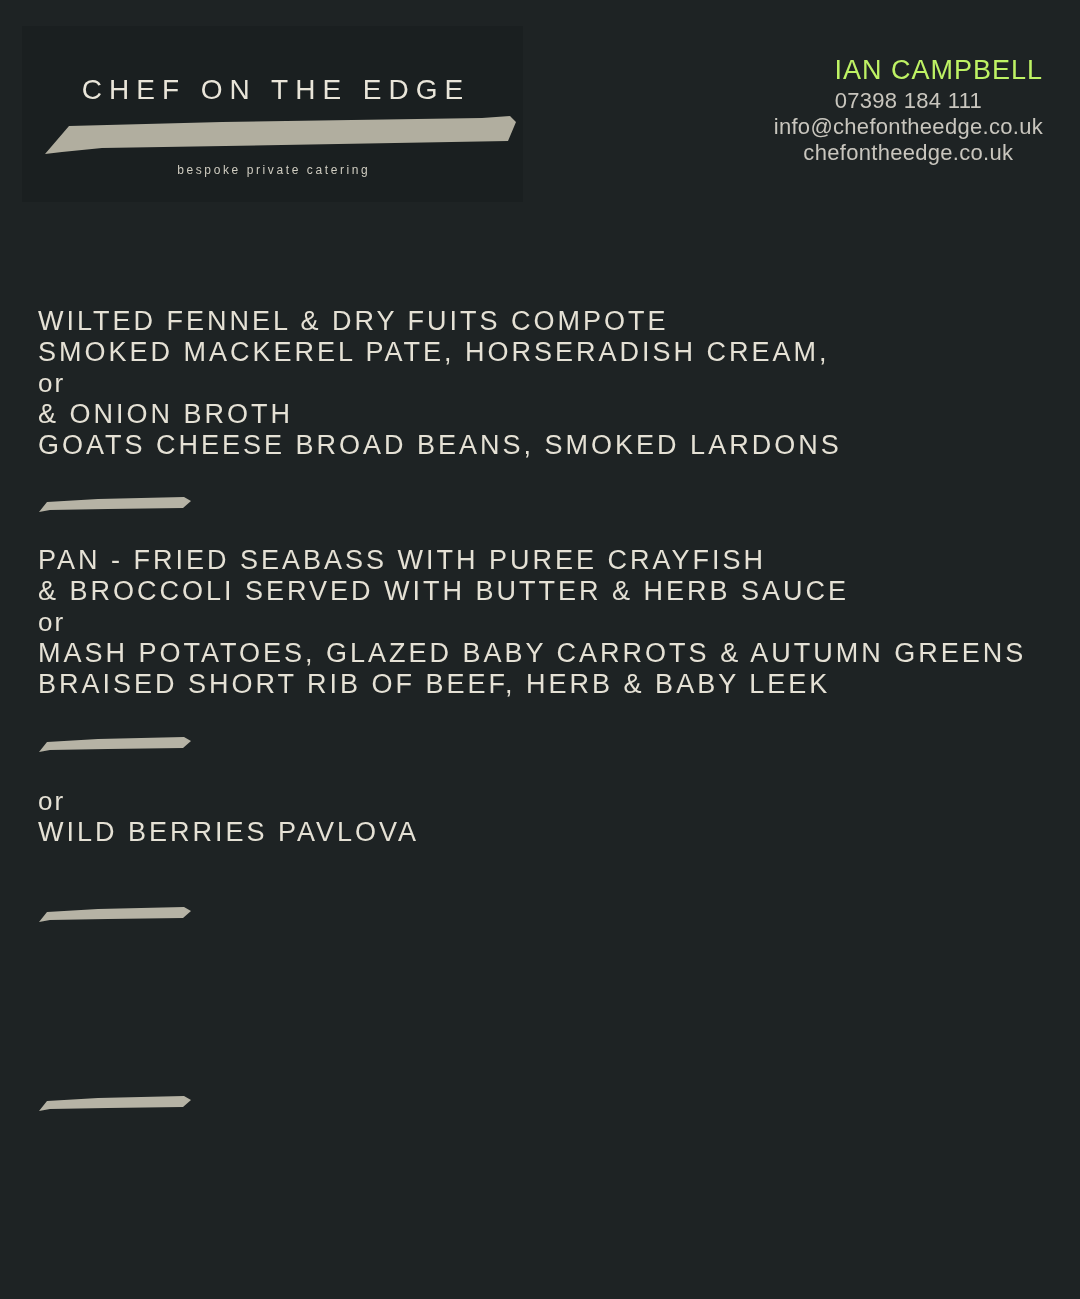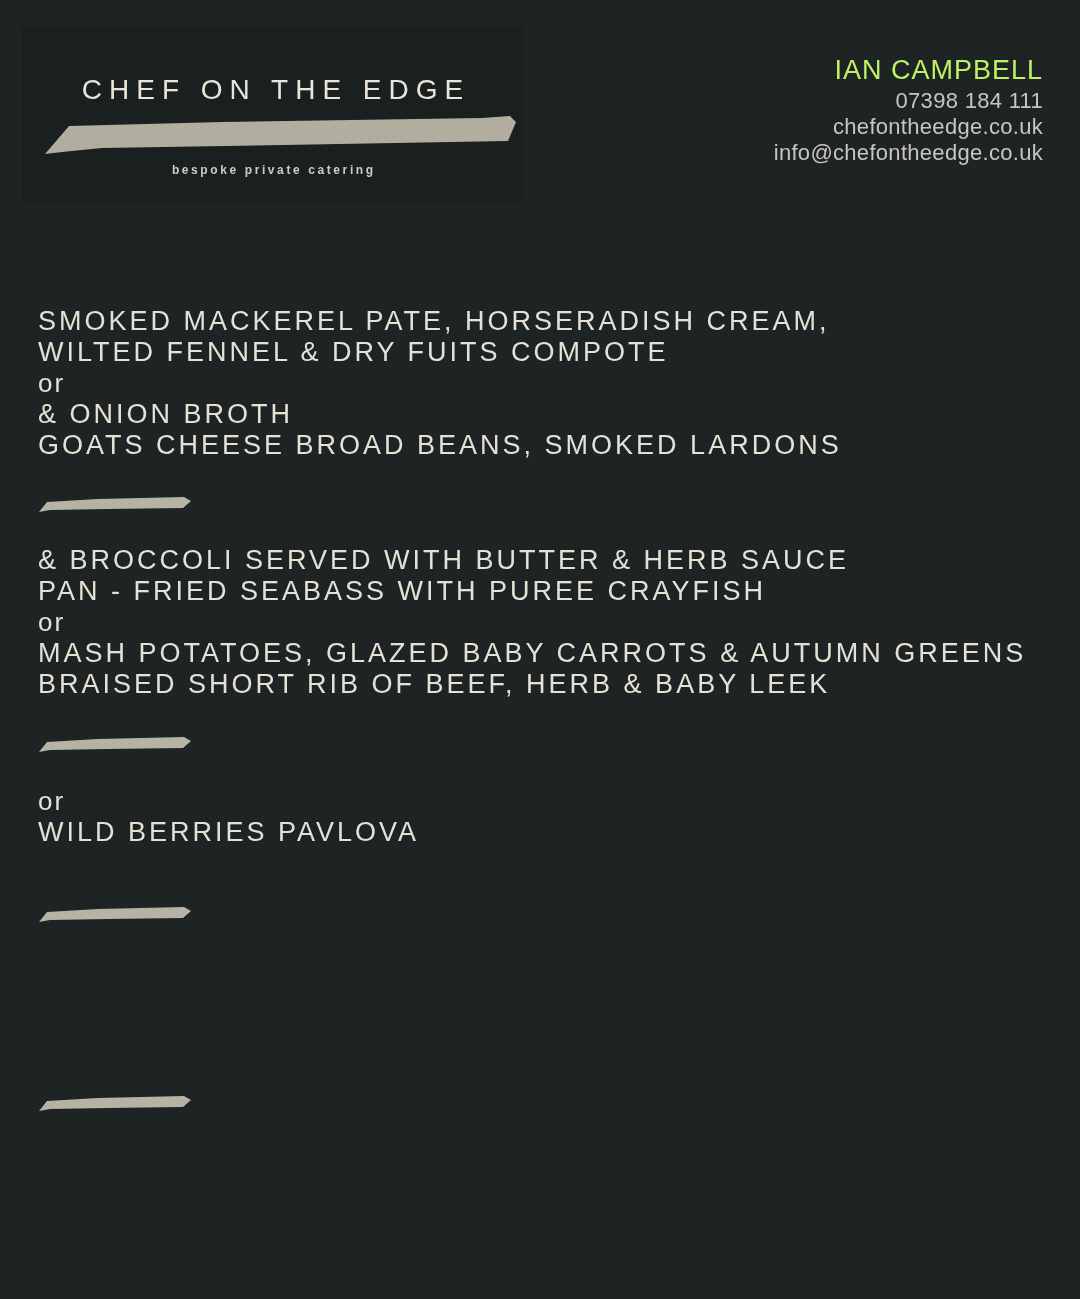--- a/index.html
+++ b/index.html
@@ -45,21 +45,21 @@
     width: 474px;
     height: 42px;
   }
   .logo-subtitle {
     position: absolute;
     left: 0;
     top: 137px;
     width: 100%;
     text-align: center;
     font-size: 12px;
-    font-weight: bold;
+    font-weight: normal;
     letter-spacing: 2.6px;
     text-indent: 2.6px;
     color: #cfccc0;
     white-space: nowrap;
   }
 
   
   .contact {
     position: absolute;
     top: 52px;
@@ -71,20 +71,21 @@
     font-size: 27px;
     letter-spacing: 1px;
     line-height: 36px;
     color: #bef264;
   }
   .contact-line {
     font-size: 22px;
     letter-spacing: 0.3px;
     line-height: 26px;
     color: #c9c6be;
+    text-align: center;
   }
 
   
   .course {
     position: absolute;
     left: 38px;
   }
   .menu-line {
     margin: 0;
     font-size: 27px;
@@ -116,39 +117,39 @@
     <div class="logo-title">CHEF ON THE EDGE</div>
     <svg class="logo-brush" viewBox="0 0 474 42" preserveAspectRatio="none" aria-hidden="true">
       <polygon points="3,40 27,12 180,8 440,4 468,2 474,8 466,27 240,31 60,34 20,38" fill="#b1ae9f"></polygon>
     </svg>
     <div class="logo-subtitle">bespoke private catering</div>
   </div>
 
   <div class="contact">
     <div class="contact-name">IAN CAMPBELL</div>
     <div class="contact-line">07398 184 111</div>
+    <div class="contact-line">info@chefontheedge.co.uk</div>
     <div class="contact-line">chefontheedge.co.uk</div>
-    <div class="contact-line">info@chefontheedge.co.uk</div>
   </div>
 
   <section class="course" style="top:306px">
+    <p class="menu-line">WILTED FENNEL &amp; DRY FUITS COMPOTE</p>
     <p class="menu-line">SMOKED MACKEREL PATE, HORSERADISH CREAM,</p>
-    <p class="menu-line">WILTED FENNEL &amp; DRY FUITS COMPOTE</p>
     <p class="menu-line or-line">or</p>
     <p class="menu-line">&amp; ONION BROTH</p>
     <p class="menu-line">GOATS CHEESE BROAD BEANS, SMOKED LARDONS</p>
   </section>
 
   <svg class="divider" style="top:497px" viewBox="0 0 153 16" preserveAspectRatio="none" aria-hidden="true">
     <polygon points="1,15 9,5 60,2 146,0 153,4 145,11 70,12 12,13" fill="#b6b3a5"></polygon>
   </svg>
 
   <section class="course" style="top:545px">
+    <p class="menu-line">PAN - FRIED SEABASS WITH PUREE CRAYFISH</p>
     <p class="menu-line">&amp; BROCCOLI SERVED WITH BUTTER &amp; HERB SAUCE</p>
-    <p class="menu-line">PAN - FRIED SEABASS WITH PUREE CRAYFISH</p>
     <p class="menu-line or-line">or</p>
     <p class="menu-line">MASH POTATOES, GLAZED BABY CARROTS &amp; AUTUMN GREENS</p>
     <p class="menu-line">BRAISED SHORT RIB OF BEEF, HERB &amp; BABY LEEK</p>
   </section>
 
   <svg class="divider" style="top:737px" viewBox="0 0 153 16" preserveAspectRatio="none" aria-hidden="true">
     <polygon points="1,15 9,5 60,2 146,0 153,4 145,11 70,12 12,13" fill="#b6b3a5"></polygon>
   </svg>
 
   <section class="course" style="top:786px">

